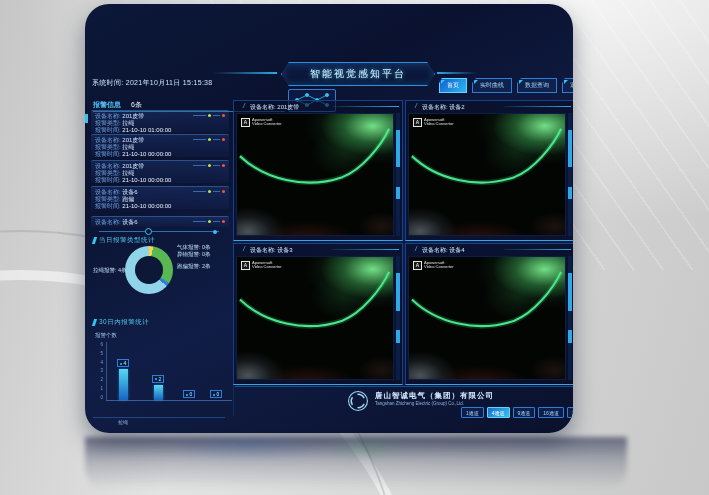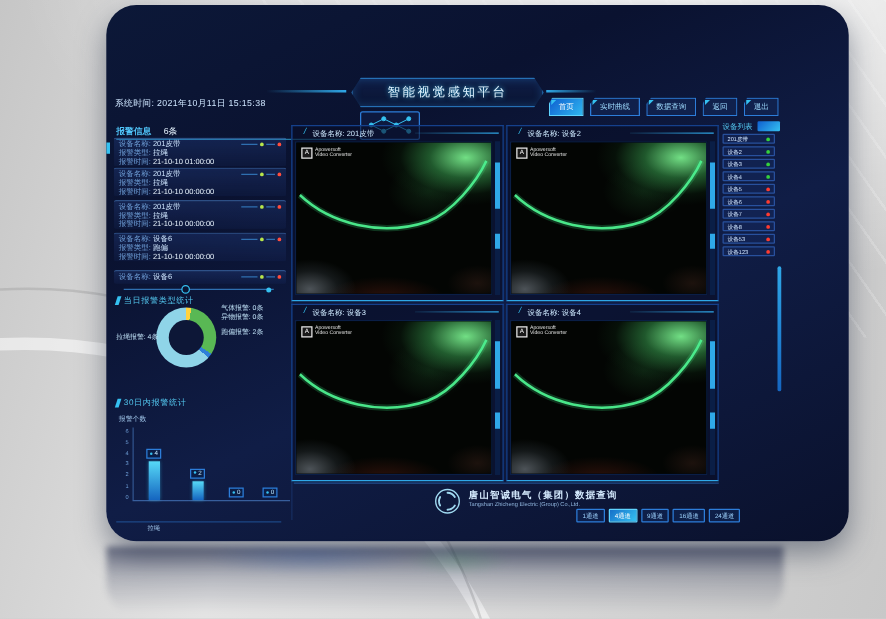--- a/index.html
+++ b/index.html
@@ -5,21 +5,21 @@
   html,body{margin:0;padding:0;background:#cfcfcf;}
   .stage{position:relative;width:709px;height:495px;overflow:hidden;
     font-family:"Liberation Sans","DejaVu Sans",sans-serif;
     background:linear-gradient(105deg,#c6c6c6 0%,#e3e3e3 35%,#d8d8d8 62%,#c8c8c8 100%);}
   .bg-sheen{position:absolute;inset:0;background:radial-gradient(900px 420px at 78% -5%,rgba(255,255,255,.85),transparent 60%);pointer-events:none;}
   .bg-streaks{position:absolute;right:-140px;top:-160px;width:640px;height:430px;opacity:.28;pointer-events:none;
     background:repeating-linear-gradient(55deg,rgba(255,255,255,0) 0 11px,rgba(255,255,255,.7) 11px 13px,rgba(255,255,255,0) 13px 24px);}
   .bg-curve1{position:absolute;left:-360px;top:230px;width:760px;height:760px;border-radius:50%;border:2px solid rgba(150,150,150,.35);pointer-events:none;}
   .bg-curve2{position:absolute;left:-400px;top:270px;width:820px;height:820px;border-radius:50%;border:10px solid rgba(255,255,255,.55);pointer-events:none;}
 
-  .dashboard{position:absolute;left:85px;top:4px;width:594px;height:429px;border-radius:24px;overflow:hidden;
+  .dashboard{position:absolute;left:85px;top:4px;width:488px;height:429px;border-radius:24px;overflow:hidden;
     background:linear-gradient(155deg,#0c1838 0%,#0a1230 28%,#101d46 58%,#0a112c 100%);
     box-shadow:0 10px 22px rgba(50,60,80,.5);}
   .reflection{position:absolute;left:85px;top:437px;width:542px;height:57px;border-radius:0 0 28px 28px;filter:blur(2.5px);pointer-events:none;
     background:
       radial-gradient(60px 18px at 52% 20%,rgba(60,160,90,.18),transparent 70%),
       radial-gradient(120px 22px at 30% 15%,rgba(40,90,180,.2),transparent 70%),
       linear-gradient(180deg,rgba(15,24,60,.55),rgba(15,24,60,.22) 40%,rgba(200,200,200,0) 92%);}
 
   
   .time{position:absolute;left:7px;top:74px;font-size:7px;color:#cfe6ff;letter-spacing:.3px;white-space:nowrap;}
@@ -411,21 +411,21 @@
     <div class="logo">
       <svg viewBox="0 0 24 24" width="22" height="22">
         <circle cx="12" cy="12" r="10.3" fill="none" stroke="#9fd8f0" stroke-width="1.2"></circle>
         <g fill="none" stroke="#9fd8f0" stroke-width="1.6" stroke-linecap="round">
           <path d="M12 4.6 A7.4 7.4 0 0 1 18.4 8.3"></path>
           <path d="M12 4.6 A7.4 7.4 0 0 1 18.4 8.3" transform="rotate(120 12 12)"></path>
           <path d="M12 4.6 A7.4 7.4 0 0 1 18.4 8.3" transform="rotate(240 12 12)"></path>
         </g>
       </svg>
     </div>
-    <div class="company-cn">唐山智诚电气（集团）数据查询</div>
+    <div class="company-cn">唐山智诚电气（集团）有限公司</div>
     <div class="company-en">Tangshan Zhicheng Electric (Group) Co.,Ltd.</div>
     <div class="channels">
       <div class="ch-btn">1通道</div>
       <div class="ch-btn active">4通道</div>
       <div class="ch-btn">9通道</div>
       <div class="ch-btn">16通道</div>
       <div class="ch-btn">24通道</div>
     </div>
   </div>
 

